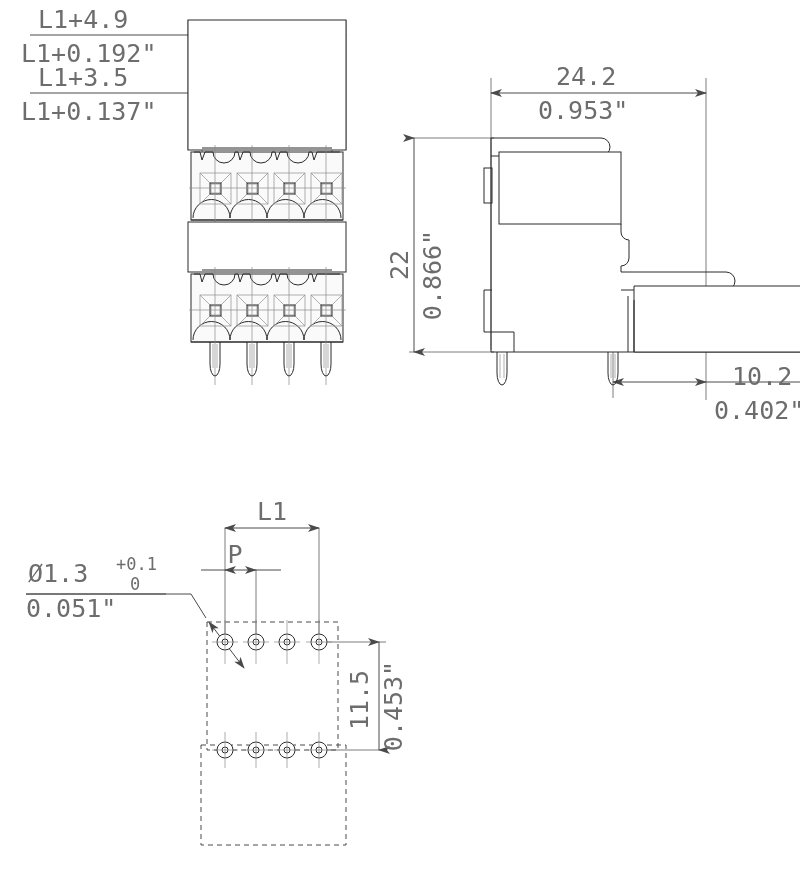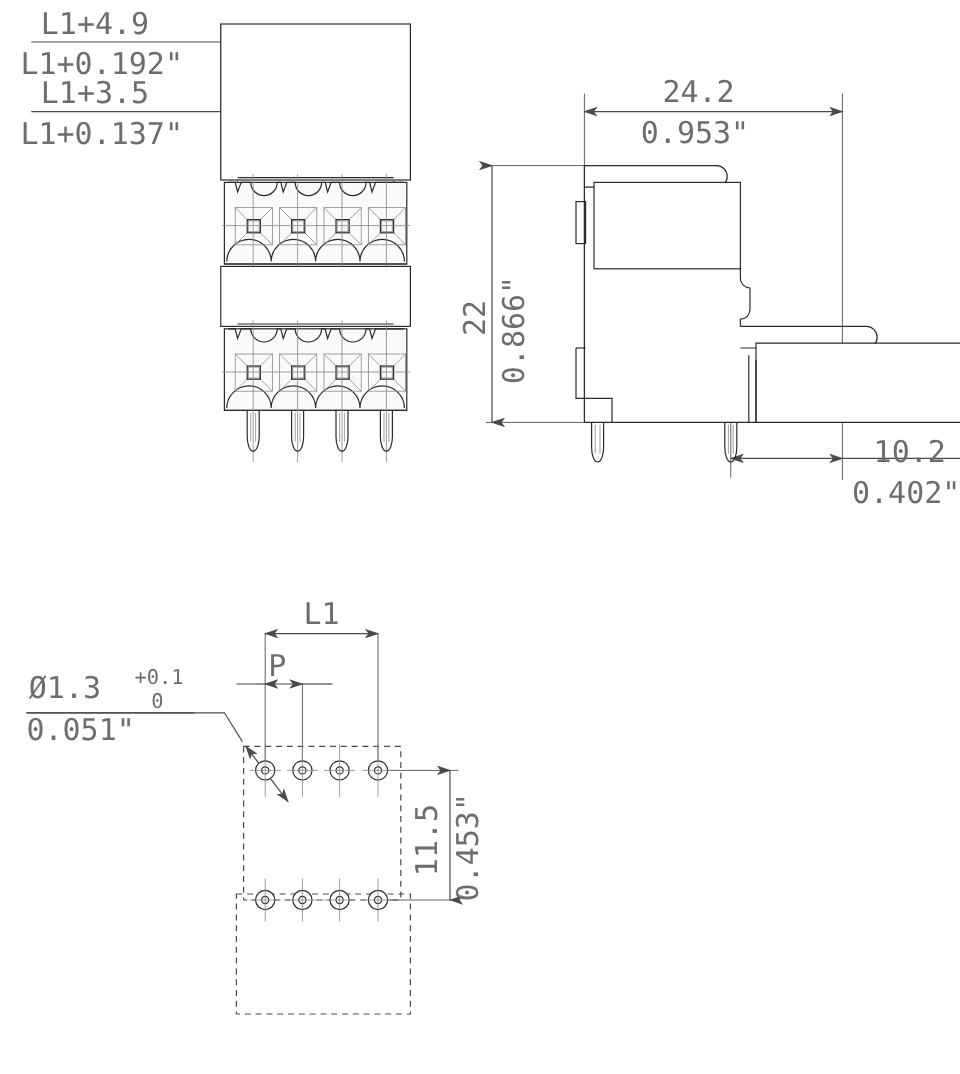--- a/index.html
+++ b/index.html
@@ -9,24 +9,25 @@
   }
   body {
     width: 800px;
     height: 895px;
     position: relative;
     font-family: "DejaVu Sans Mono", monospace;
     overflow: hidden;
   }
   #drawing-root {
     position: absolute;
-    left: 12px;
+    left: 0;
     top: 0;
     width: 669px;
     height: 895px;
+    padding-left: 16px;
   }
   svg.cad {
     display: block;
     width: 800px;
     height: 895px;
   }
   .dimtext {
     font-family: "DejaVu Sans Mono", monospace;
     font-size: 25px;
     fill: #6d6d6d;

